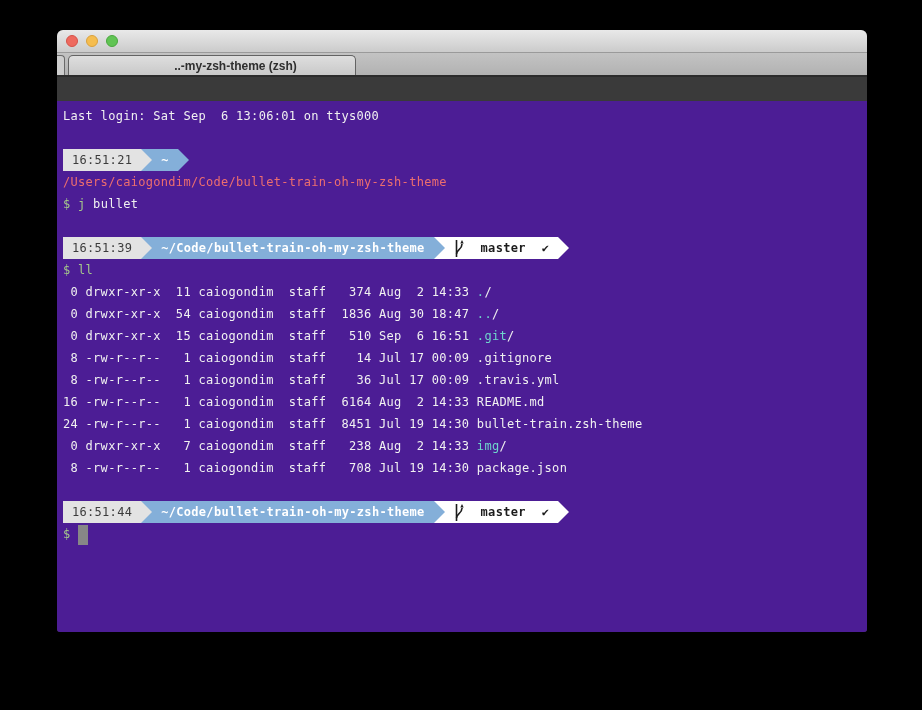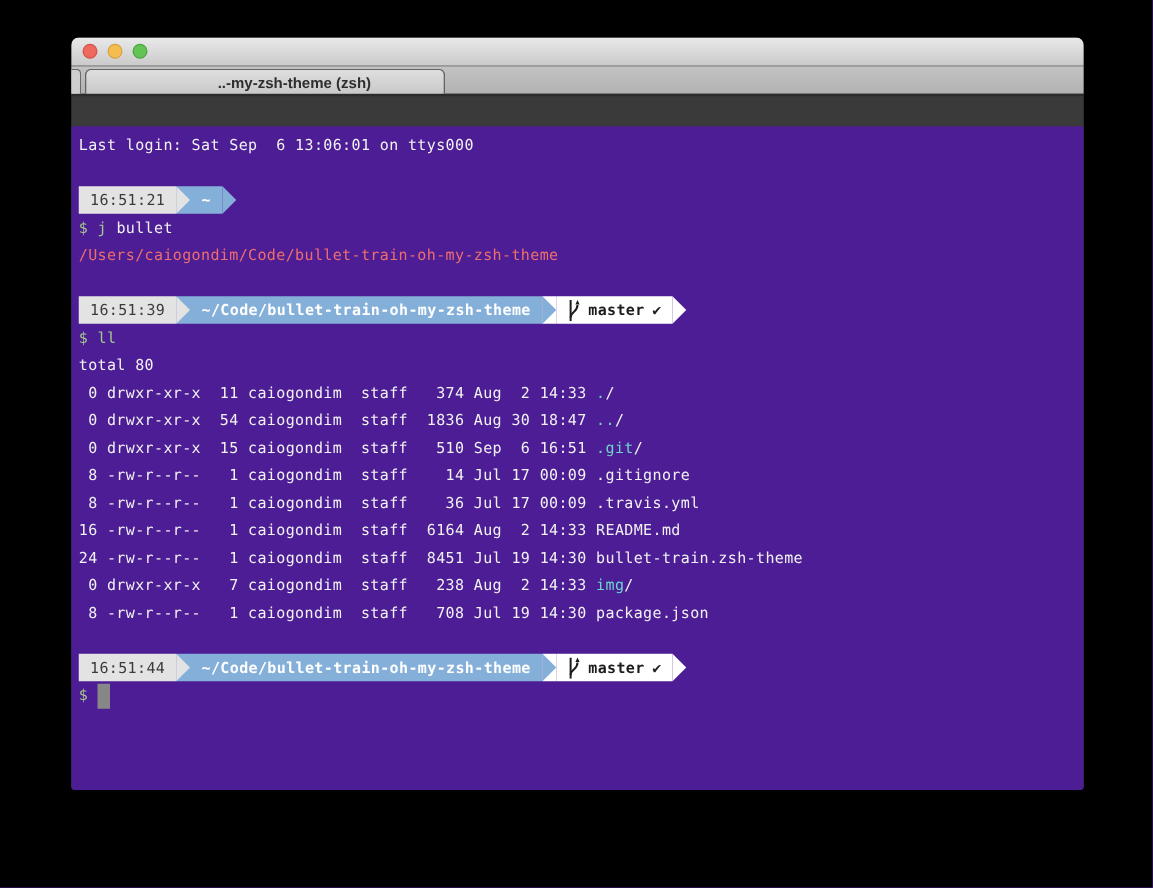--- a/index.html
+++ b/index.html
@@ -42,21 +42,21 @@
   }
   .tab span{font-size:12px;font-weight:bold;color:#2e2e2e;white-space:nowrap;}
   
   .terminal{
     height:553px;background:#4c1d95;padding:4px 6px 0 6px;box-sizing:border-box;
     font-size:12px;letter-spacing:0.3px;color:#f1f1f1;cursor:text;margin-top:24px;
   }
   .tline{height:22px;line-height:22px;white-space:pre;}
   .prompt{display:flex;align-items:stretch;}
   .seg{display:inline-flex;align-items:center;height:22px;line-height:22px;padding:0 9px;}
-  .seg.git{gap:6px;font-weight:bold;}
+  .seg.git{gap:16px;font-weight:bold;}
   .parrow{
     width:0;height:0;display:inline-block;
     border-top:11px solid transparent;border-bottom:11px solid transparent;
     border-left:11px solid #000;
   }
   .cursor{display:inline-block;width:10px;height:20px;background:#878787;vertical-align:middle;}
 </style>
 </head>
 <body>
 
@@ -71,30 +71,29 @@
   <div class="tabbar">
     <div class="tab-stub"></div>
     <div class="tab">
       <span>..-my-zsh-theme (zsh)</span>
     </div>
   </div>
   <div class="terminal" id="terminal">
       <div class="tline">Last login: Sat Sep  6 13:06:01 on ttys000</div>
       <div class="tline">&nbsp;</div>
       <div class="tline prompt"><span class="seg" style="background: rgb(227, 227, 227); color: rgb(60, 60, 60);">16:51:21</span><span class="parrow" style="border-left-color: rgb(227, 227, 227); background: rgb(132, 175, 217);"></span><span class="seg" style="background: rgb(132, 175, 217); color: rgb(255, 255, 255); font-weight: bold;">~</span><span class="parrow" style="border-left-color: rgb(132, 175, 217); background: transparent;"></span></div>
+      <div class="tline" style="color: rgb(237, 110, 110);">/Users/caiogondim/Code/bullet-train-oh-my-zsh-theme</div>
       <div class="tline"><span style="color: rgb(165, 200, 139);">$ </span><span style="color: rgb(165, 200, 139);">j</span><span style="color: rgb(241, 241, 241);"> bullet</span></div>
-      <div class="tline" style="color: rgb(237, 110, 110);">/Users/caiogondim/Code/bullet-train-oh-my-zsh-theme</div>
       <div class="tline">&nbsp;</div>
       <div class="tline prompt"><span class="seg" style="background: rgb(227, 227, 227); color: rgb(60, 60, 60);">16:51:39</span><span class="parrow" style="border-left-color: rgb(227, 227, 227); background: rgb(132, 175, 217);"></span><span class="seg" style="background: rgb(132, 175, 217); color: rgb(255, 255, 255); font-weight: bold;">~/Code/bullet-train-oh-my-zsh-theme</span><span class="parrow" style="border-left-color: rgb(132, 175, 217); background: rgb(255, 255, 255);"></span><span class="seg git" style="background: rgb(255, 255, 255); color: rgb(28, 28, 28);"><svg width="11" height="17" viewBox="0 0 11 17">
             <path d="M2.5 0 V17" stroke="#1c1c1c" stroke-width="1.6" fill="none"></path>
             <path d="M8 4 C8 10 2.5 9 2.5 14" stroke="#1c1c1c" stroke-width="1.6" fill="none"></path>
             <path d="M8 0 L6.3 3.6 L9.7 3.6 Z" fill="#1c1c1c"></path>
           </svg><span>master</span><span>✔</span></span><span class="parrow" style="border-left-color: rgb(255, 255, 255); background: transparent;"></span></div>
       <div class="tline"><span style="color: rgb(165, 200, 139);">$ </span><span style="color: rgb(165, 200, 139);">ll</span></div>
-      <div class="tline">total 80</div>
       <div class="tline"><span> 0 drwxr-xr-x  11 caiogondim  staff   374 Aug  2 14:33 </span><span style="color: rgb(111, 212, 204);">.</span><span>/</span></div>
       <div class="tline"><span> 0 drwxr-xr-x  54 caiogondim  staff  1836 Aug 30 18:47 </span><span style="color: rgb(111, 212, 204);">..</span><span>/</span></div>
       <div class="tline"><span> 0 drwxr-xr-x  15 caiogondim  staff   510 Sep  6 16:51 </span><span style="color: rgb(111, 212, 204);">.git</span><span>/</span></div>
       <div class="tline"><span> 8 -rw-r--r--   1 caiogondim  staff    14 Jul 17 00:09 </span><span>.gitignore</span></div>
       <div class="tline"><span> 8 -rw-r--r--   1 caiogondim  staff    36 Jul 17 00:09 </span><span>.travis.yml</span></div>
       <div class="tline"><span>16 -rw-r--r--   1 caiogondim  staff  6164 Aug  2 14:33 </span><span>README.md</span></div>
       <div class="tline"><span>24 -rw-r--r--   1 caiogondim  staff  8451 Jul 19 14:30 </span><span>bullet-train.zsh-theme</span></div>
       <div class="tline"><span> 0 drwxr-xr-x   7 caiogondim  staff   238 Aug  2 14:33 </span><span style="color: rgb(111, 212, 204);">img</span><span>/</span></div>
       <div class="tline"><span> 8 -rw-r--r--   1 caiogondim  staff   708 Jul 19 14:30 </span><span>package.json</span></div>
       <div class="tline">&nbsp;</div>

